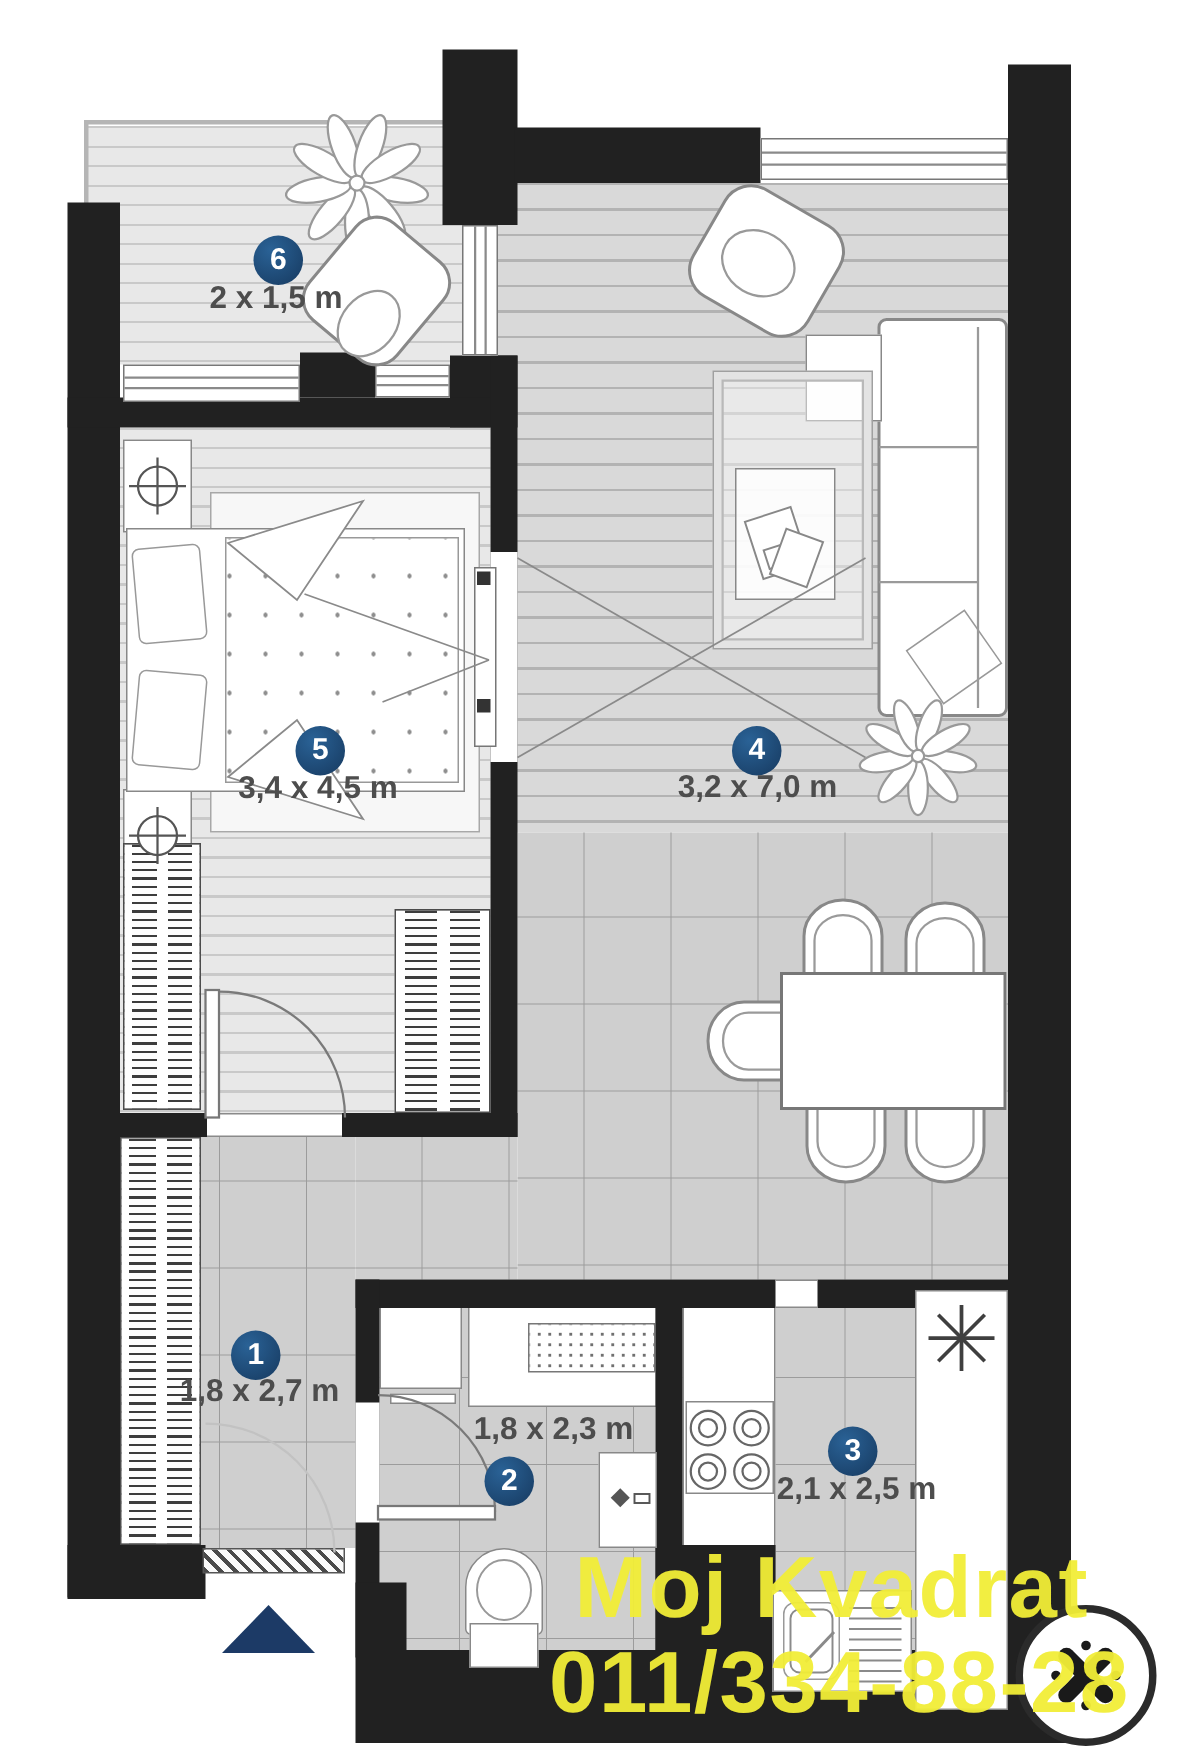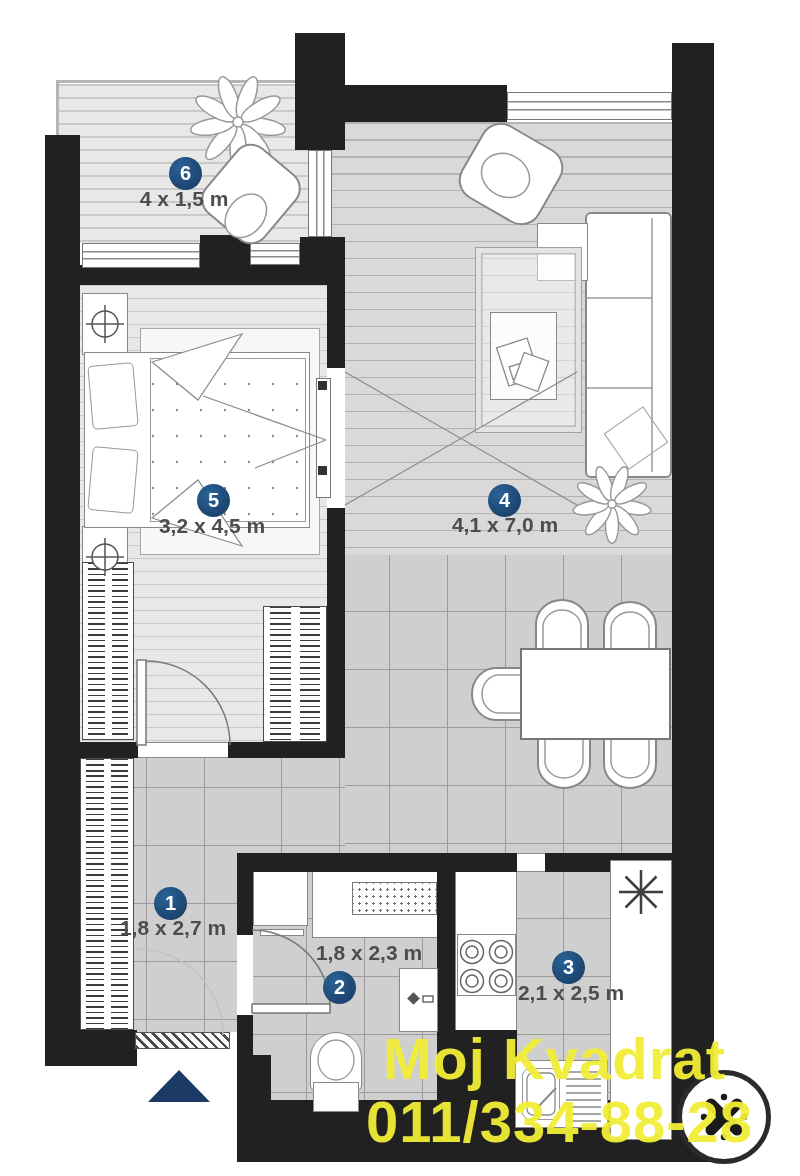--- a/index.html
+++ b/index.html
@@ -305,25 +305,25 @@
   </g>
 </svg>
 
 <div class="badge" style="left:154px;top:887px;">1</div>
 <div class="dims" style="left:108px;top:917px;">1,8 x 2,7 m</div>
 <div class="badge" style="left:323px;top:971px;">2</div>
 <div class="dims" style="left:304px;top:942px;">1,8 x 2,3 m</div>
 <div class="badge" style="left:552px;top:951px;">3</div>
 <div class="dims" style="left:506px;top:982px;">2,1 x 2,5 m</div>
 <div class="badge" style="left:488px;top:484px;">4</div>
-<div class="dims" style="left:440px;top:514px;">4,1 x 7,0 m</div>
+<div class="dims" style="left:440px;top:514px;">3,2 x 7,0 m</div>
 <div class="badge" style="left:197px;top:484px;">5</div>
-<div class="dims" style="left:147px;top:515px;">3,2 x 4,5 m</div>
+<div class="dims" style="left:147px;top:515px;">3,4 x 4,5 m</div>
 <div class="badge" style="left:169px;top:157px;">6</div>
-<div class="dims" style="left:119px;top:188px;">4 x 1,5 m</div>
+<div class="dims" style="left:119px;top:188px;">2 x 1,5 m</div>
 
 <div id="arrow"></div>
 
 <div id="logo">
   <svg width="60" height="60" viewBox="-30 -30 60 60">
     <line x1="-13" y1="-13" x2="13" y2="13" stroke="#1a1a1a" stroke-width="11" stroke-linecap="round"></line>
     <line x1="-13" y1="13" x2="13" y2="-13" stroke="#1a1a1a" stroke-width="11" stroke-linecap="round"></line>
     <circle cx="0" cy="-20" r="3.2" fill="#1a1a1a"></circle>
       <circle cx="0" cy="20" r="3.2" fill="#1a1a1a"></circle>
     <circle cx="-20" cy="0" r="3.2" fill="#1a1a1a"></circle>

